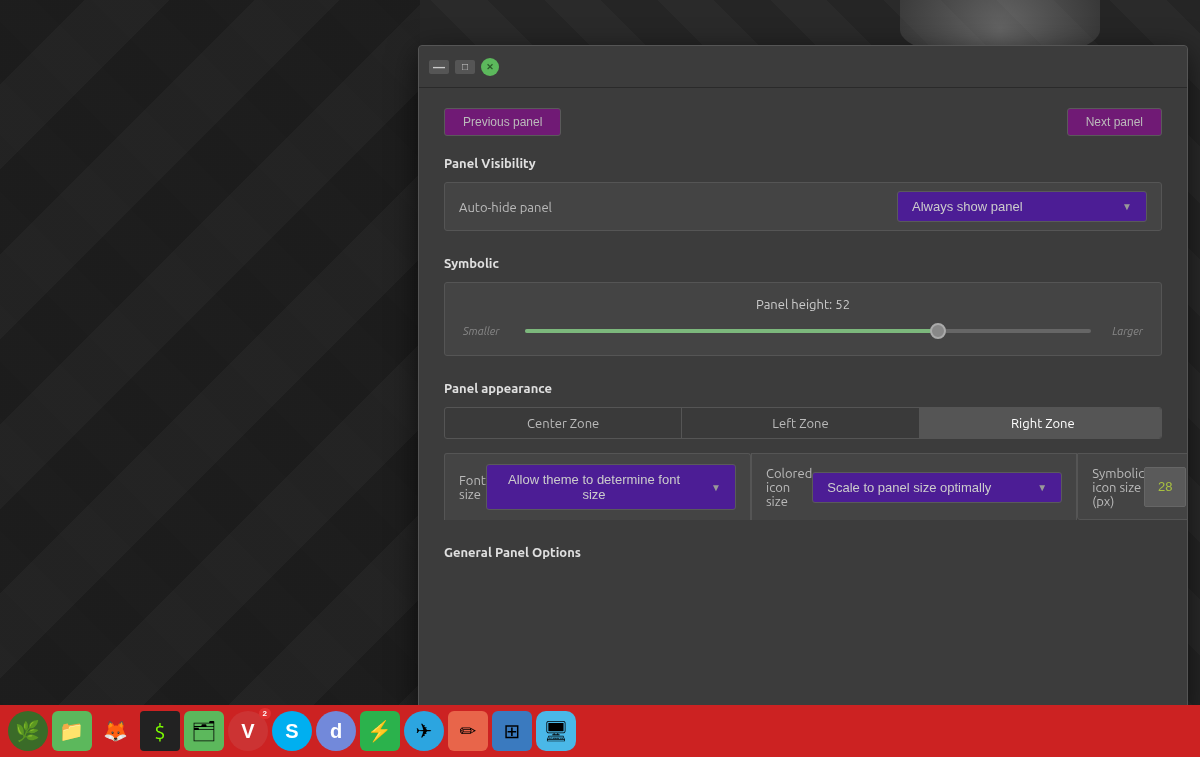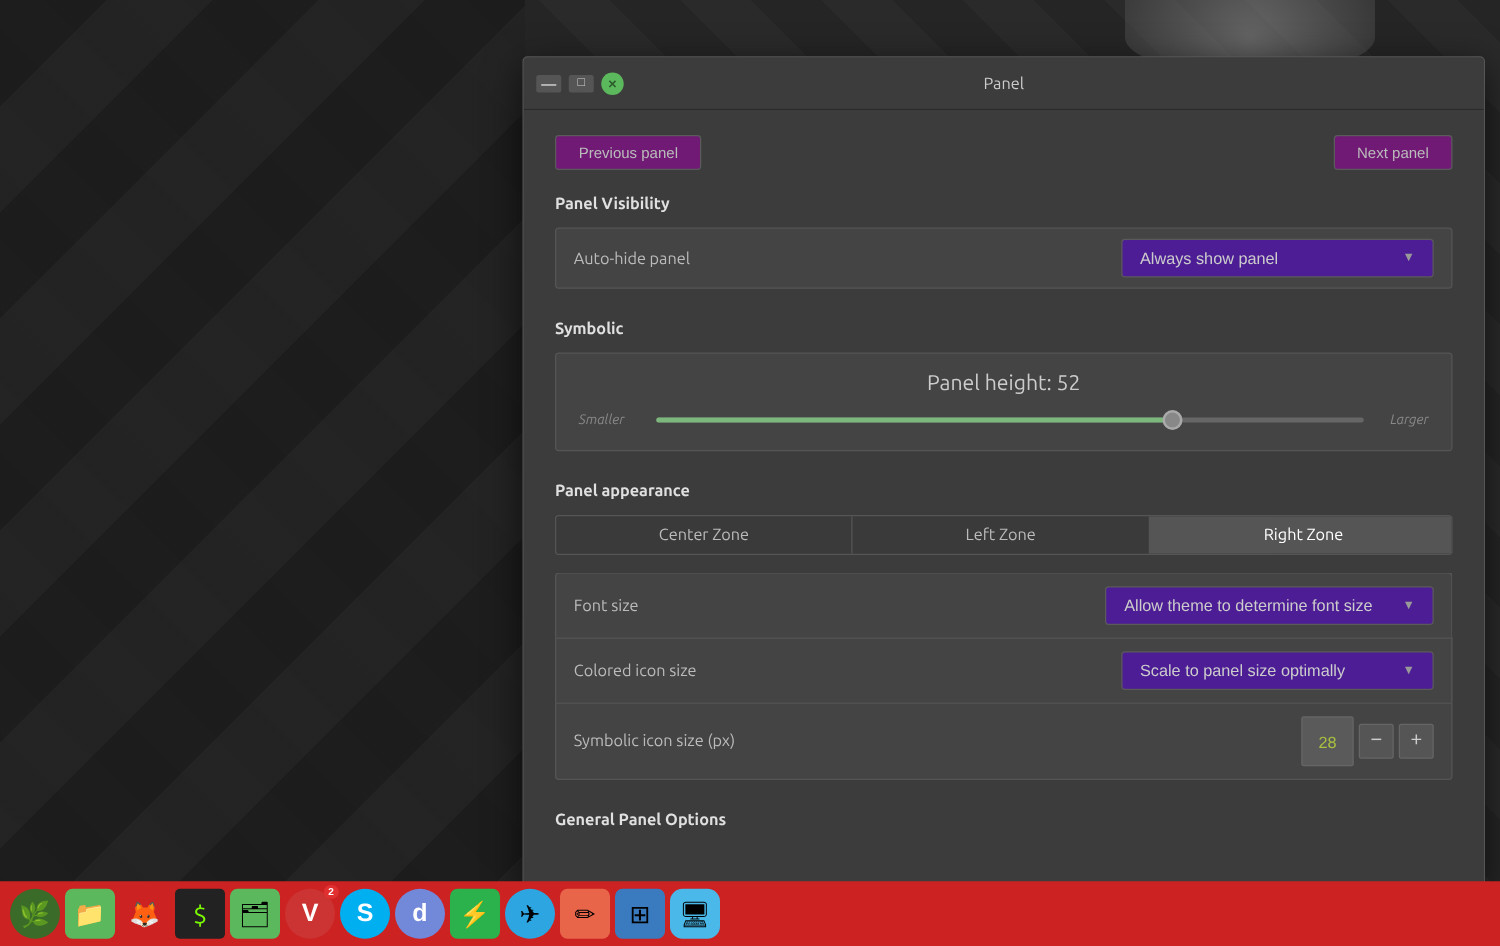--- a/index.html
+++ b/index.html
@@ -179,21 +179,21 @@
     
     .customize-box {
       background: #444;
       border: 1px solid #555;
       border-radius: 3px;
       padding: 14px 18px;
     }
 
     .slider-label {
       color: #ccc;
-      font-size: 17px;
+      font-size: 13px;
       text-align: center;
       margin-bottom: 10px;
     }
 
     .slider-row {
       display: flex;
       align-items: center;
       gap: 12px;
     }
 
@@ -268,21 +268,21 @@
       border-right: 1px solid #555;
     }
     .zone-tab:last-child { border-right: none; padding-left: 21px; }
     .zone-tab.active {
       background: #555;
       color: #fff;
     }
 
     .appearance-grid {
       display: flex;
-      flex-direction: column;
+      flex-direction: row;
       gap: 0;
     }
 
     .appearance-row {
       display: flex;
       align-items: center;
       padding: 10px 14px;
       background: #444;
       border: 1px solid #555;
       border-bottom: none;
@@ -370,21 +370,20 @@
 <div class="desktop-logo"></div>
 
 <div class="dialog">
 
   <div class="title-bar">
     <div class="title-bar-left">
       <button class="title-btn minimize">—</button>
       <button class="title-btn maximize">□</button>
       <button class="title-btn close"></button>
     </div>
-    <div class="title-text">Panel</div>
     <div style="width:70px"></div>
   </div>
 
   <div class="dialog-content">
 
     <div class="nav-row">
       <button class="nav-btn">Previous panel</button>
       <button class="nav-btn">Next panel</button>
     </div>
 

